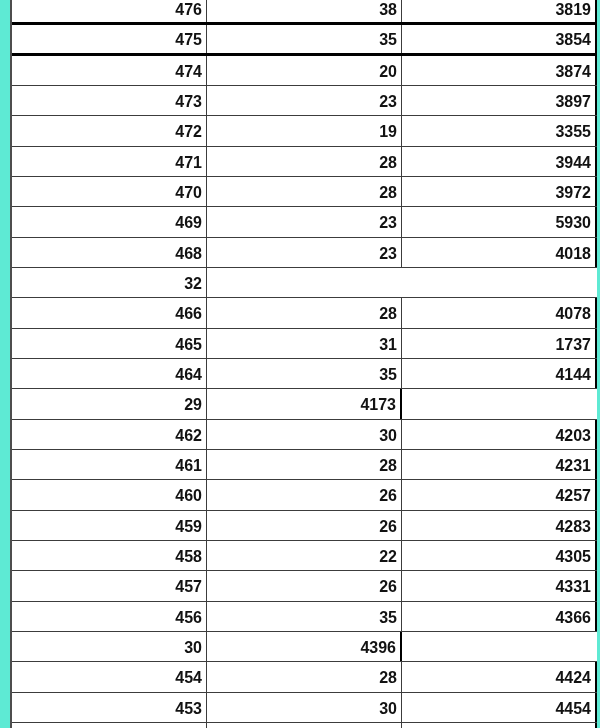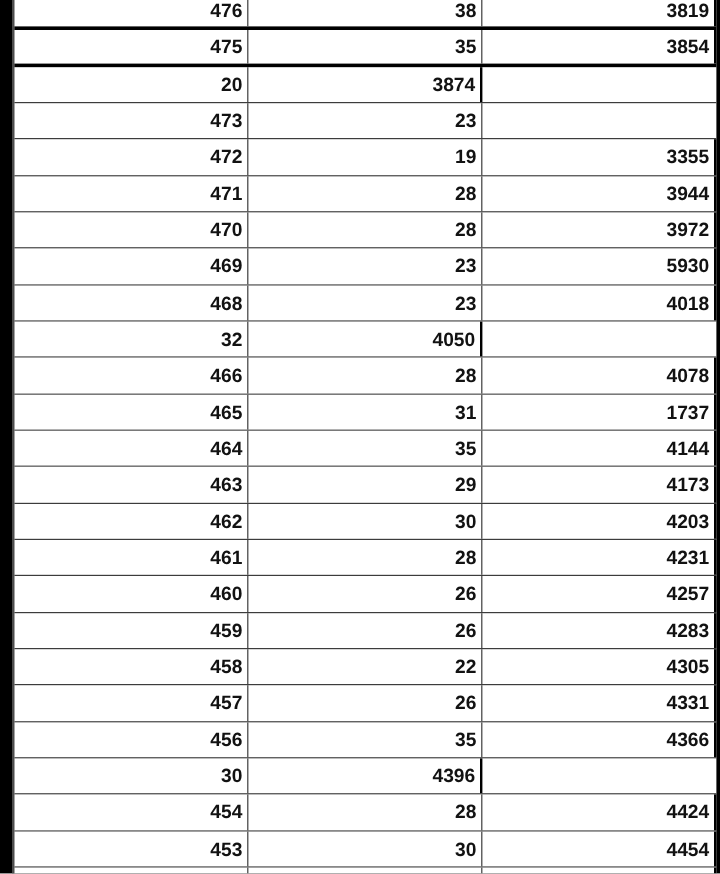--- a/index.html
+++ b/index.html
@@ -6,21 +6,21 @@
     margin: 0;
     padding: 0;
     background: #ffffff;
     font-family: "Liberation Sans", sans-serif;
   }
   .viewport {
     position: relative;
     width: 600px;
     height: 728px;
     overflow: hidden;
-    background: #000000;
+    background: #5eead4;
   }
   .sheet-table {
     position: absolute;
     left: 10px;
     top: -5px;
     width: 585px;
     border-left: 2px solid #4d4d4d;
   }
   .row {
     display: flex;
@@ -59,26 +59,28 @@
         <div class="cell col0">476</div>
         <div class="cell col1">38</div>
         <div class="cell col2">3819</div>
       </div>
       <div class="row thick">
         <div class="cell col0">475</div>
         <div class="cell col1">35</div>
         <div class="cell col2">3854</div>
       </div>
       <div class="row">
+        <div class="cell col0">474</div>
         <div class="cell col1">20</div>
         <div class="cell col2">3874</div>
       </div>
       <div class="row">
         <div class="cell col0">473</div>
         <div class="cell col1">23</div>
+        <div class="cell col2">3897</div>
       </div>
       <div class="row">
         <div class="cell col0">472</div>
         <div class="cell col1">19</div>
         <div class="cell col2">3355</div>
       </div>
       <div class="row">
         <div class="cell col0">471</div>
         <div class="cell col1">28</div>
         <div class="cell col2">3944</div>
@@ -93,39 +95,37 @@
         <div class="cell col1">23</div>
         <div class="cell col2">5930</div>
       </div>
       <div class="row">
         <div class="cell col0">468</div>
         <div class="cell col1">23</div>
         <div class="cell col2">4018</div>
       </div>
       <div class="row">
         <div class="cell col1">32</div>
-        <div class="cell col2">4050</div>
       </div>
       <div class="row">
         <div class="cell col0">466</div>
         <div class="cell col1">28</div>
         <div class="cell col2">4078</div>
       </div>
       <div class="row">
         <div class="cell col0">465</div>
         <div class="cell col1">31</div>
         <div class="cell col2">1737</div>
       </div>
       <div class="row">
         <div class="cell col0">464</div>
         <div class="cell col1">35</div>
         <div class="cell col2">4144</div>
       </div>
       <div class="row">
-        <div class="cell col0">463</div>
         <div class="cell col1">29</div>
         <div class="cell col2">4173</div>
       </div>
       <div class="row">
         <div class="cell col0">462</div>
         <div class="cell col1">30</div>
         <div class="cell col2">4203</div>
       </div>
       <div class="row">
         <div class="cell col0">461</div>

